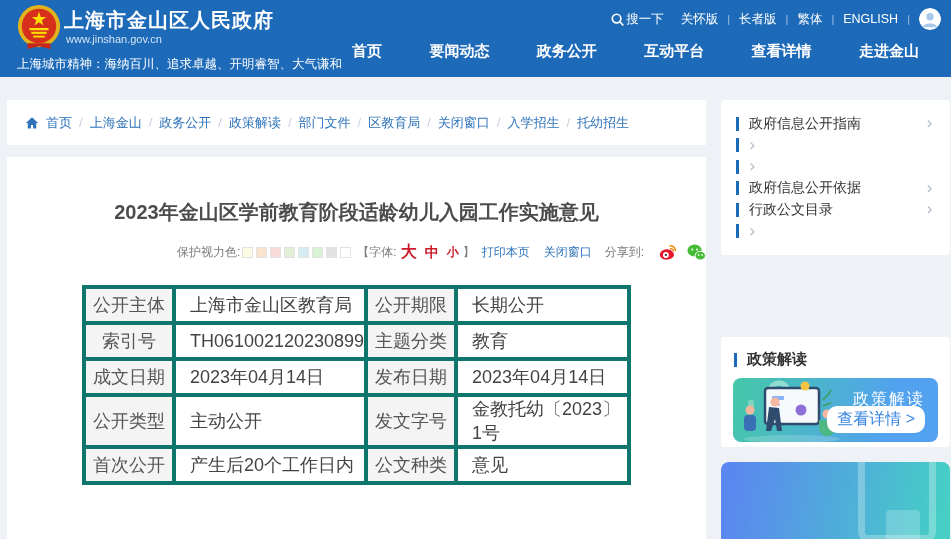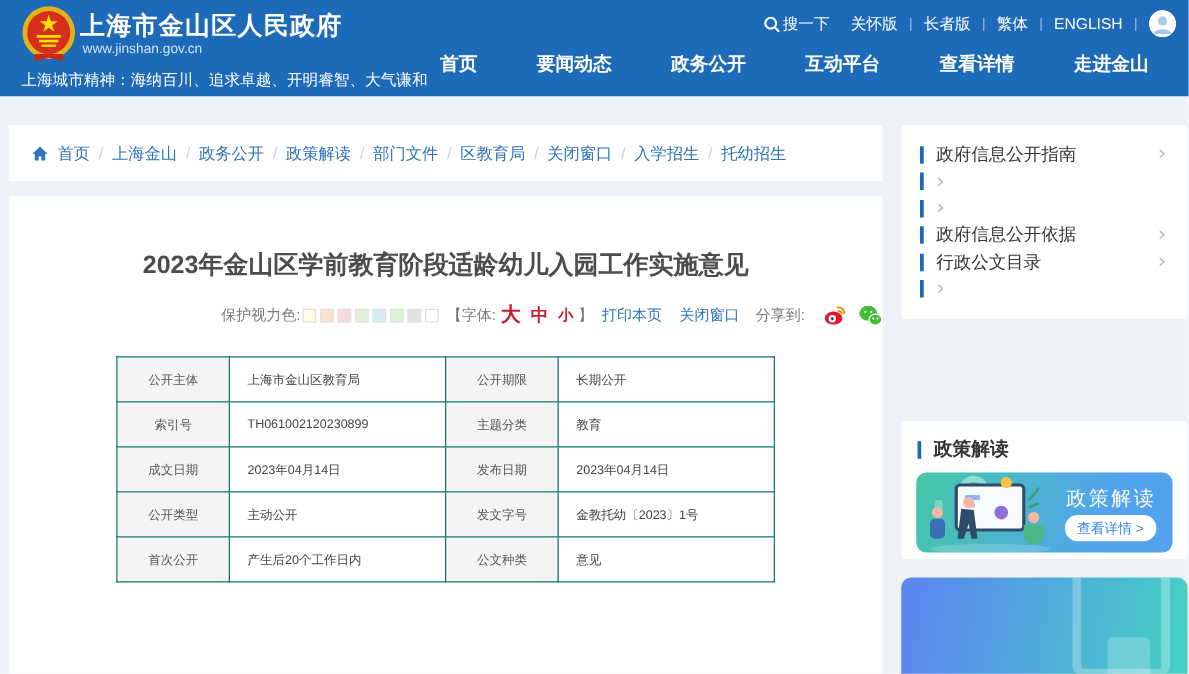--- a/index.html
+++ b/index.html
@@ -33,39 +33,39 @@
   .toolbar { margin-top:15px; display:flex; justify-content:flex-end; align-items:center; font-size:12px; color:#7b7b7b; }
   .swatch-row { display:flex; align-items:center; gap:3px; margin:0 6px 0 2px; }
   .swatch { width:11px; height:11px; border:1px solid #e2e2e2; cursor:pointer; }
   .fs { color:#cb1b2a; font-weight:bold; margin:0 4px; cursor:pointer; }
   .fs-da { font-size:16px; } .fs-zhong { font-size:14px; } .fs-xiao { font-size:12px; }
   .tb-link { color:#2e73ba; margin:0 7px; cursor:pointer; }
   .share-label { margin:0 4px 0 6px; }
   .share-icon { width:19px; height:19px; margin-left:10px; cursor:pointer; }
 
   .meta-table { margin:22px auto 0; border-collapse:collapse; }
-  .meta-table td { border:1px solid #0f766e; height:36px; font-size:10px; }
+  .meta-table td { border:4px solid #0f766e; height:36px; font-size:18px; }
   .meta-table td.lbl { width:90px; background:#f4f4f4; text-align:center; color:#555; }
   .meta-table td.val { width:173px; padding-left:14px; color:#444; }
 
   
   .links-card { position:absolute; left:721px; top:100px; width:229px; height:155px; background:#fff;
                 border-radius:4px; padding:13px 0; display:flex; flex-direction:column; justify-content:space-between; }
   .link-item { display:flex; align-items:center; padding:0 17px 0 15px; height:28px; cursor:pointer; }
   .accent-bar { width:3px; height:14px; background:#1d6ab8; margin-right:10px; flex:none; }
   .link-label { font-size:14px; color:#333; flex:1; }
   .chev { color:#b3bcc8; font-size:17px; line-height:1; font-family:"DejaVu Sans",sans-serif; }
 
   .policy-card { position:absolute; left:721px; top:337px; width:229px; height:110px; background:#fff; border-radius:4px; }
   .policy-head { display:flex; align-items:center; padding:13px 0 0 13px; }
   .policy-title { font-size:15px; font-weight:bold; color:#333; }
   .policy-banner { position:relative; margin:9px 12px 0; height:64px; border-radius:8px; overflow:hidden;
                    background:linear-gradient(105deg,#45c8a8 0%,#52a2ef 75%); cursor:pointer; }
   .banner-title { position:absolute; right:13px; top:11px; color:#fff; font-size:16px; letter-spacing:2px; }
-  .banner-btn { position:absolute; right:13px; bottom:9px; background:#fff; color:#3a86e0; font-size:11px;
+  .banner-btn { position:absolute; right:13px; bottom:9px; background:#fff; color:#3a86e0; font-size:16px;
                 padding:3px 10px; border-radius:10px; cursor:pointer; }
   .illus { position:absolute; left:4px; top:2px; }
 
   .request-card { position:absolute; left:721px; top:462px; width:229px; height:95px; border-radius:8px;
                   background:linear-gradient(100deg,#5b87f0 5%,#45cfc5 95%); overflow:hidden; cursor:pointer; }
   .request-title { position:absolute; left:33px; top:36px; color:#fff; font-size:30px; font-weight:bold; letter-spacing:3px;margin-top:46px; }
   .doc1 { position:absolute; right:14px; top:-30px; width:78px; height:110px; border:7px solid rgba(255,255,255,.28); border-radius:10px; }
   .doc2 { position:absolute; right:30px; top:48px; width:34px; height:60px; background:rgba(255,255,255,.22); border-radius:4px; }
 </style>
 </head>

